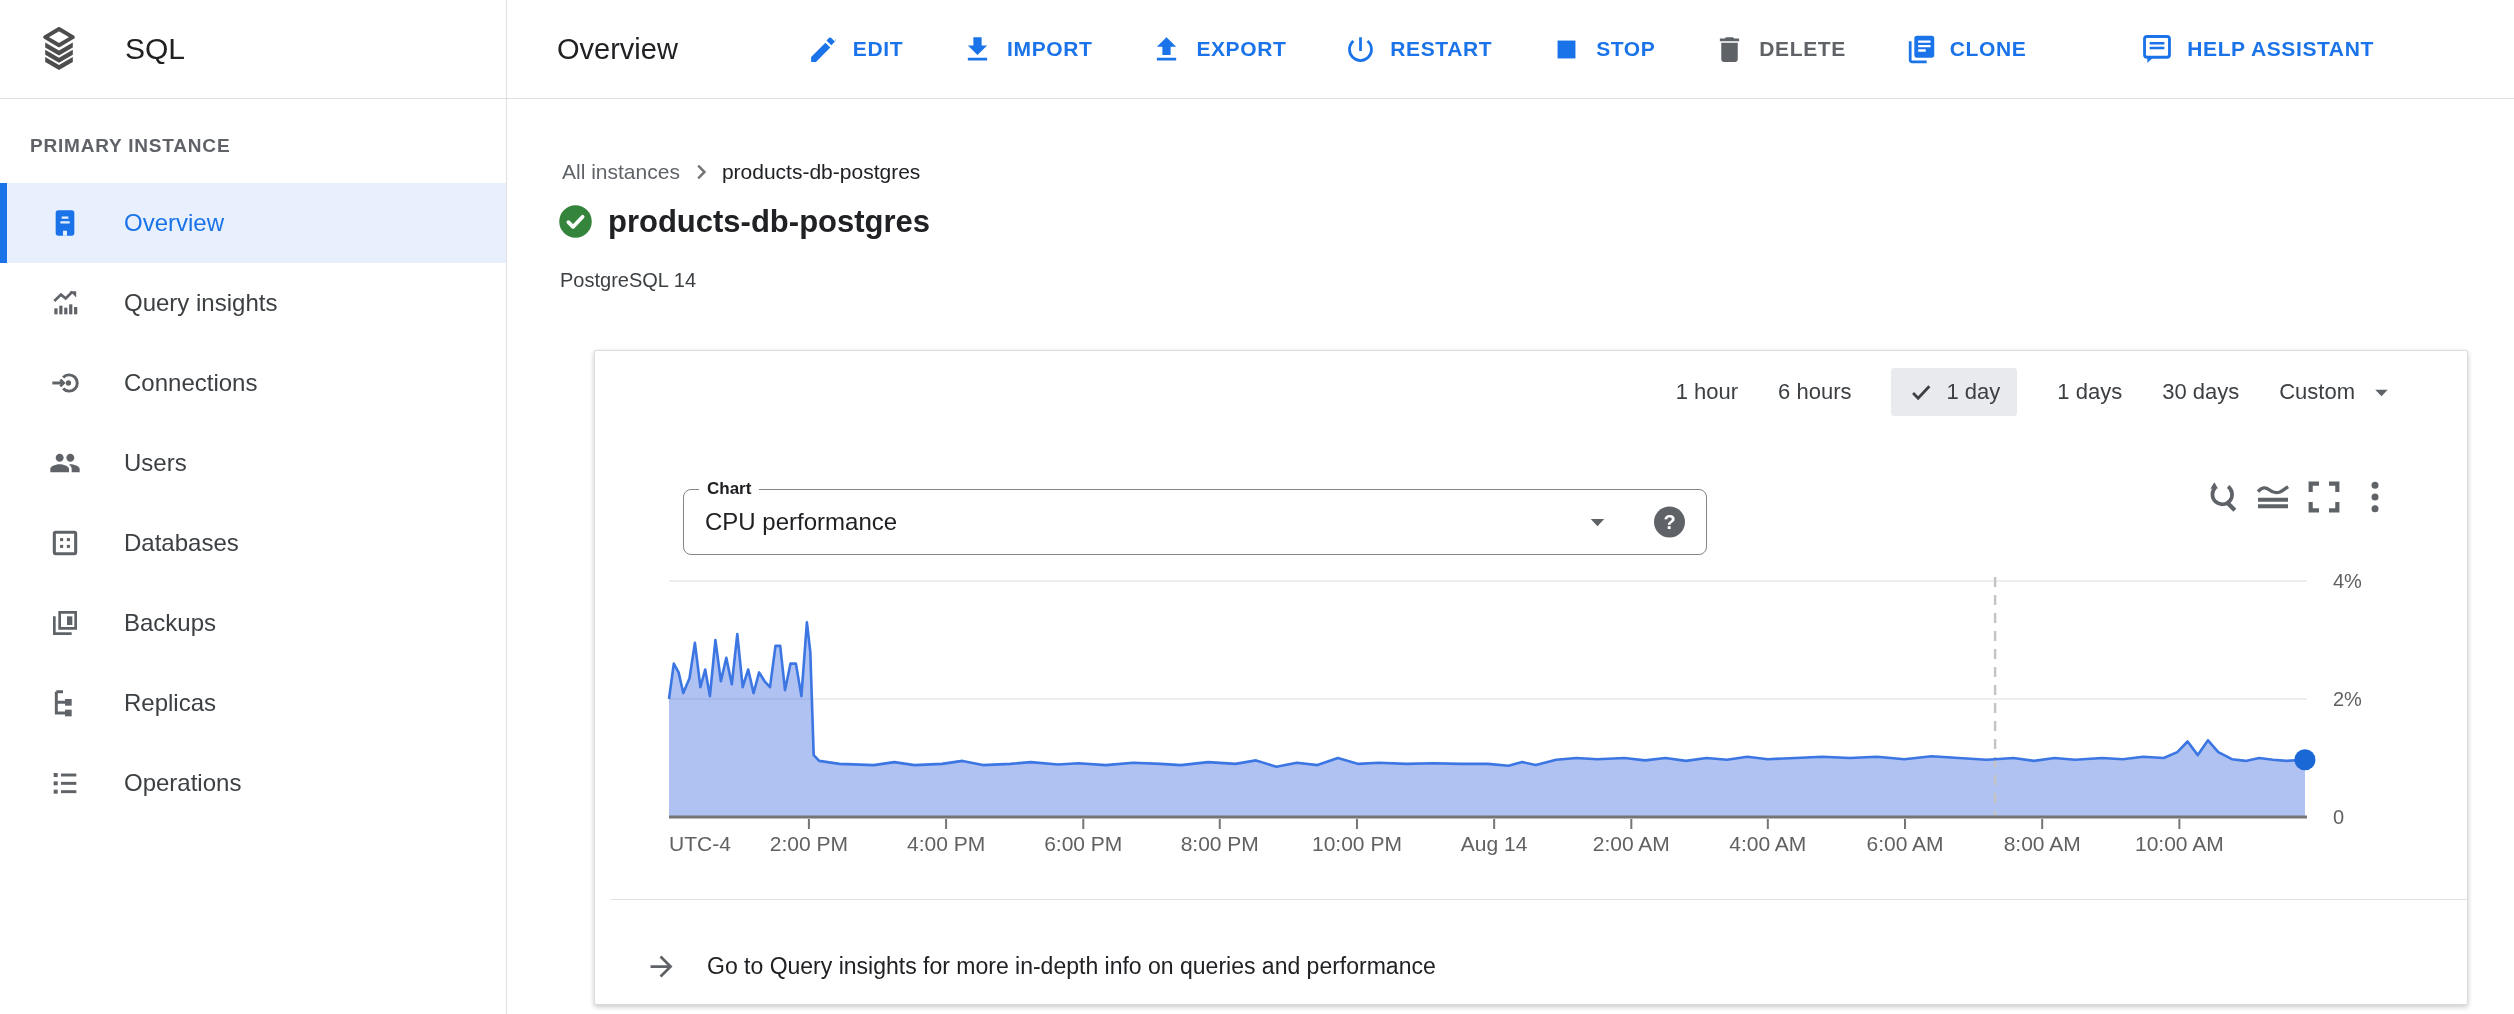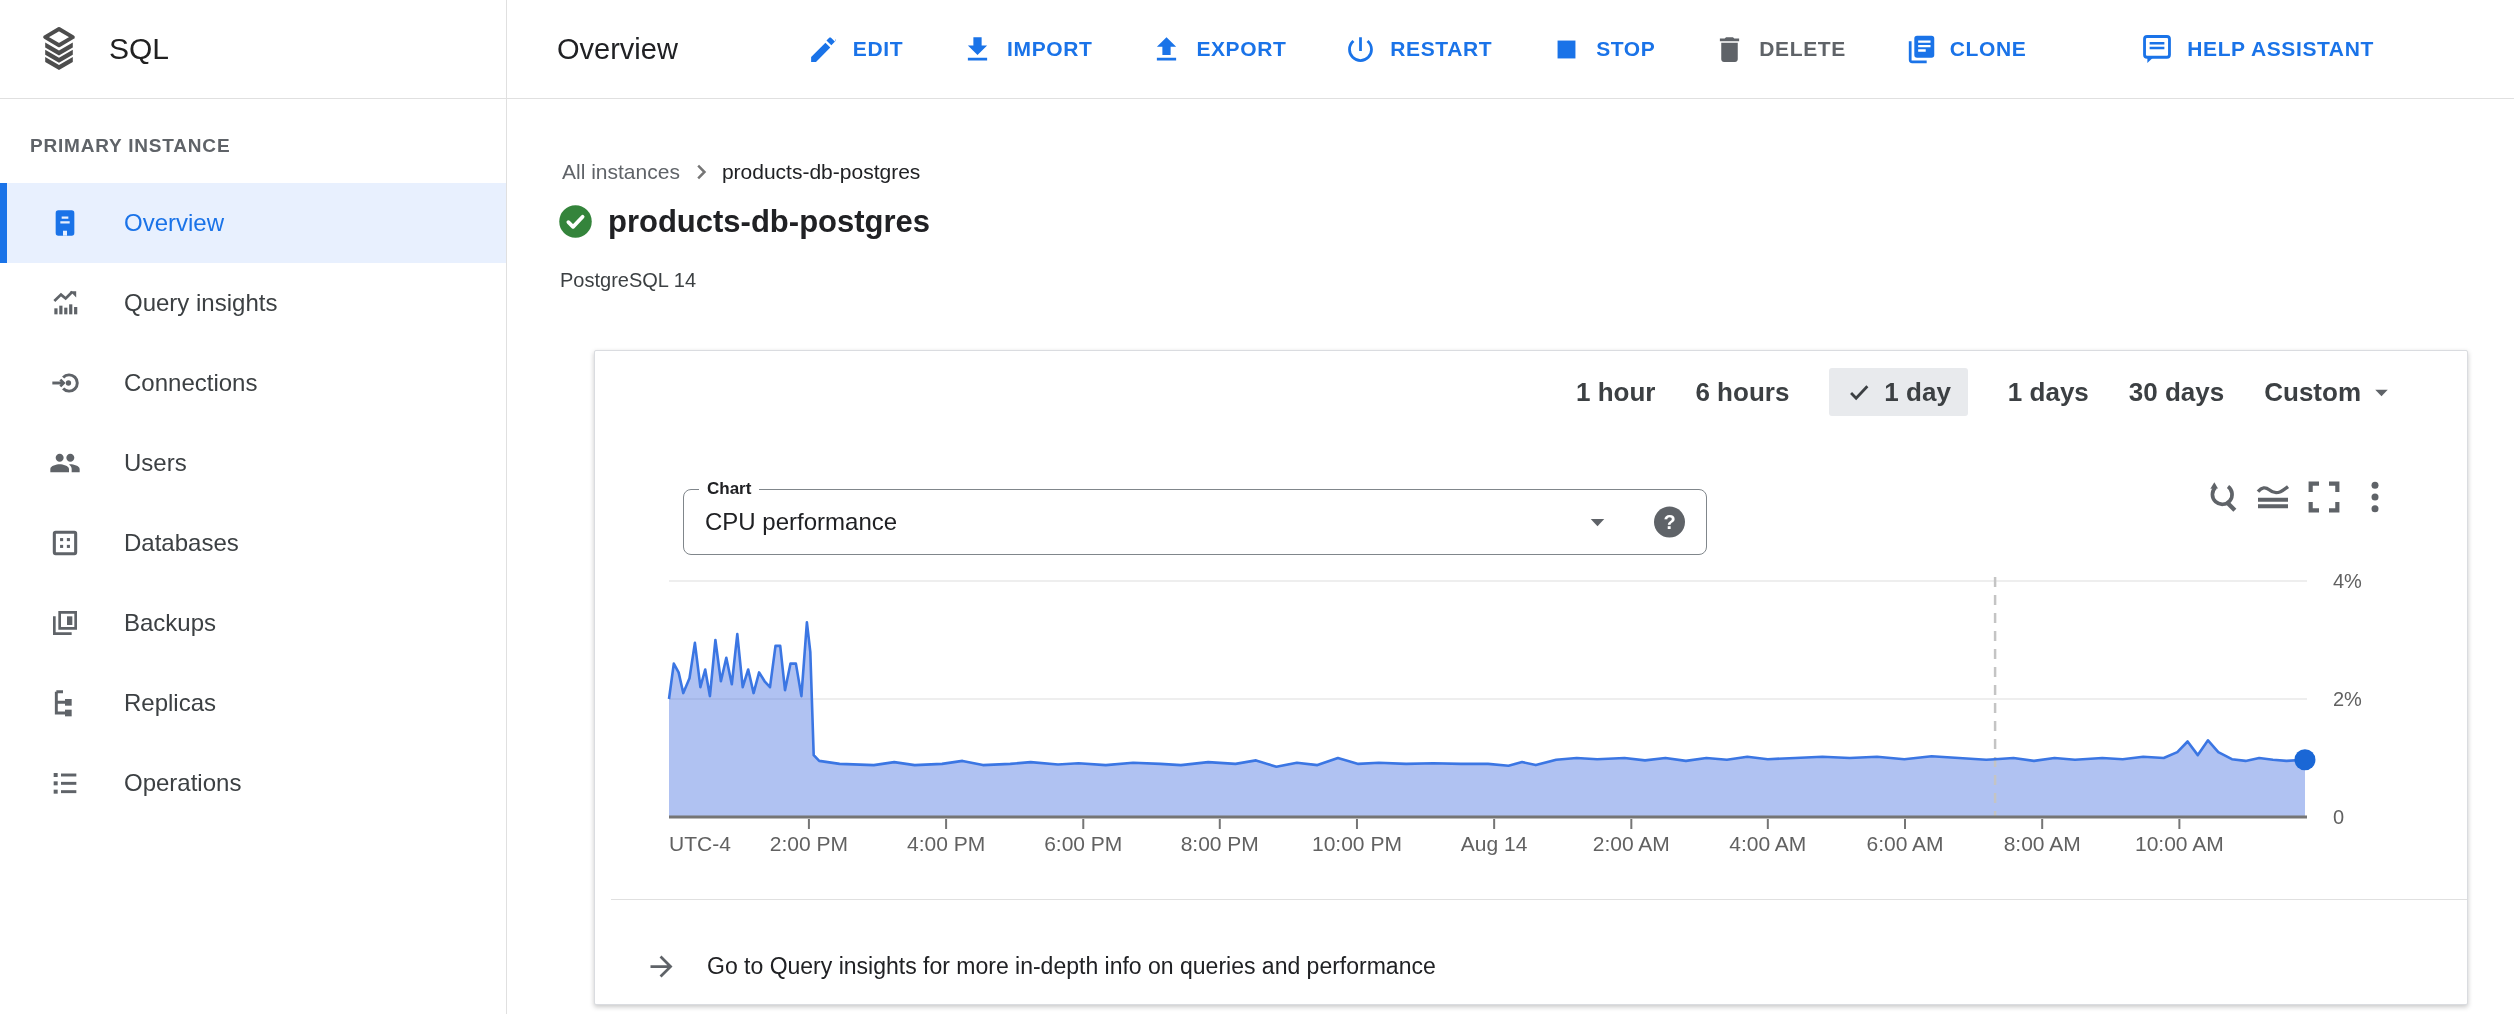--- a/index.html
+++ b/index.html
@@ -1,20 +1,20 @@
 <!DOCTYPE html>
 <html><head>
 <meta charset="utf-8">
 <style>
   html,body{margin:0;padding:0;background:#fff;}
   .screen{position:relative;width:2514px;height:1014px;background:#fff;overflow:hidden;
     font-family:"Liberation Sans","DejaVu Sans",sans-serif;color:#202124;}
   
   .topbar{position:absolute;top:0;left:0;right:0;height:98px;border-bottom:1px solid #e0e0e0;display:flex;background:#fff;z-index:5;}
-  .brand{width:507px;box-sizing:border-box;border-right:1px solid #e0e0e0;display:flex;align-items:center;padding-left:36px;gap:27px;}
+  .brand{width:507px;box-sizing:border-box;border-right:1px solid #e0e0e0;display:flex;align-items:center;padding-left:36px;gap:43px;}
   .brand-name{font-size:30px;color:#212121;}
   .topbar-rest{flex:1;display:flex;align-items:center;}
   .page-title{margin-left:50px;font-size:29px;color:#202124;}
   .actions{display:flex;align-items:center;margin-left:100px;}
   .action-btn{display:flex;align-items:center;gap:13px;padding:0 29px;font-size:21px;font-weight:bold;
     letter-spacing:.6px;color:#1a73e8;cursor:pointer;white-space:nowrap;}
   .action-btn.disabled{color:#5f6368;}
   .action-btn.spaced{margin-left:56px;}
   
   .sidebar{position:absolute;top:99px;left:0;width:507px;bottom:0;box-sizing:border-box;border-right:1px solid #e0e0e0;background:#fff;}
@@ -30,24 +30,24 @@
   .main{position:absolute;left:508px;top:99px;right:0;bottom:0;background:#fff;}
   .breadcrumb{position:absolute;left:54px;top:60px;display:flex;align-items:center;gap:8px;font-size:21px;color:#5f6368;}
   .crumb-current{color:#202124;}
   .inst-title{position:absolute;left:48px;top:103px;display:flex;align-items:center;gap:13px;}
   .inst-name{font-size:31px;font-weight:bold;color:#202124;}
   .engine{position:absolute;left:52px;top:170px;font-size:20px;color:#3c4043;}
   
   .card{position:absolute;left:86px;top:251px;width:1874px;height:655px;box-sizing:border-box;background:#fff;
     border:1px solid #dadce0;border-radius:2px;box-shadow:0 2px 5px rgba(0,0,0,.22);}
   .ranges{position:absolute;top:12px;right:74px;height:58px;display:flex;align-items:center;gap:40px;
-    font-size:26px;font-weight:bold;color:#3c4043;}
+    font-size:22px;font-weight:normal;color:#3c4043;}
   .range{cursor:pointer;white-space:nowrap;}
   .range.selected{background:#e8eaed;border-radius:3px;height:48px;display:flex;align-items:center;gap:11px;padding:0 17px;}
-  .range.custom{display:flex;align-items:center;gap:9px;}
+  .range.custom{display:flex;align-items:center;gap:15px;}
   .chart-select{position:absolute;left:88px;top:138px;width:1024px;height:66px;box-sizing:border-box;
     border:1.5px solid #80868b;border-radius:8px;cursor:pointer;}
   .chart-select .flabel{position:absolute;top:-11px;left:15px;background:#fff;padding:0 8px;font-size:17px;font-weight:bold;color:#202124;}
   .chart-select .fvalue{position:absolute;left:21px;top:50%;transform:translateY(-50%);font-size:24px;color:#202124;}
   .chart-select .scaret{position:absolute;right:96px;top:50%;transform:translateY(-50%);display:flex;}
   .help-badge{position:absolute;right:21px;top:50%;transform:translateY(-50%);width:31px;height:31px;border-radius:50%;
     background:#5f6368;color:#fff;display:flex;align-items:center;justify-content:center;font-size:20px;font-weight:bold;cursor:pointer;}
   .help-badge::after{content:"?";}
   .chart-toolbar{position:absolute;top:126px;right:72px;display:flex;gap:11px;}
   .tool-icon{width:40px;height:40px;display:flex;align-items:center;justify-content:center;color:#5f6368;cursor:pointer;}

